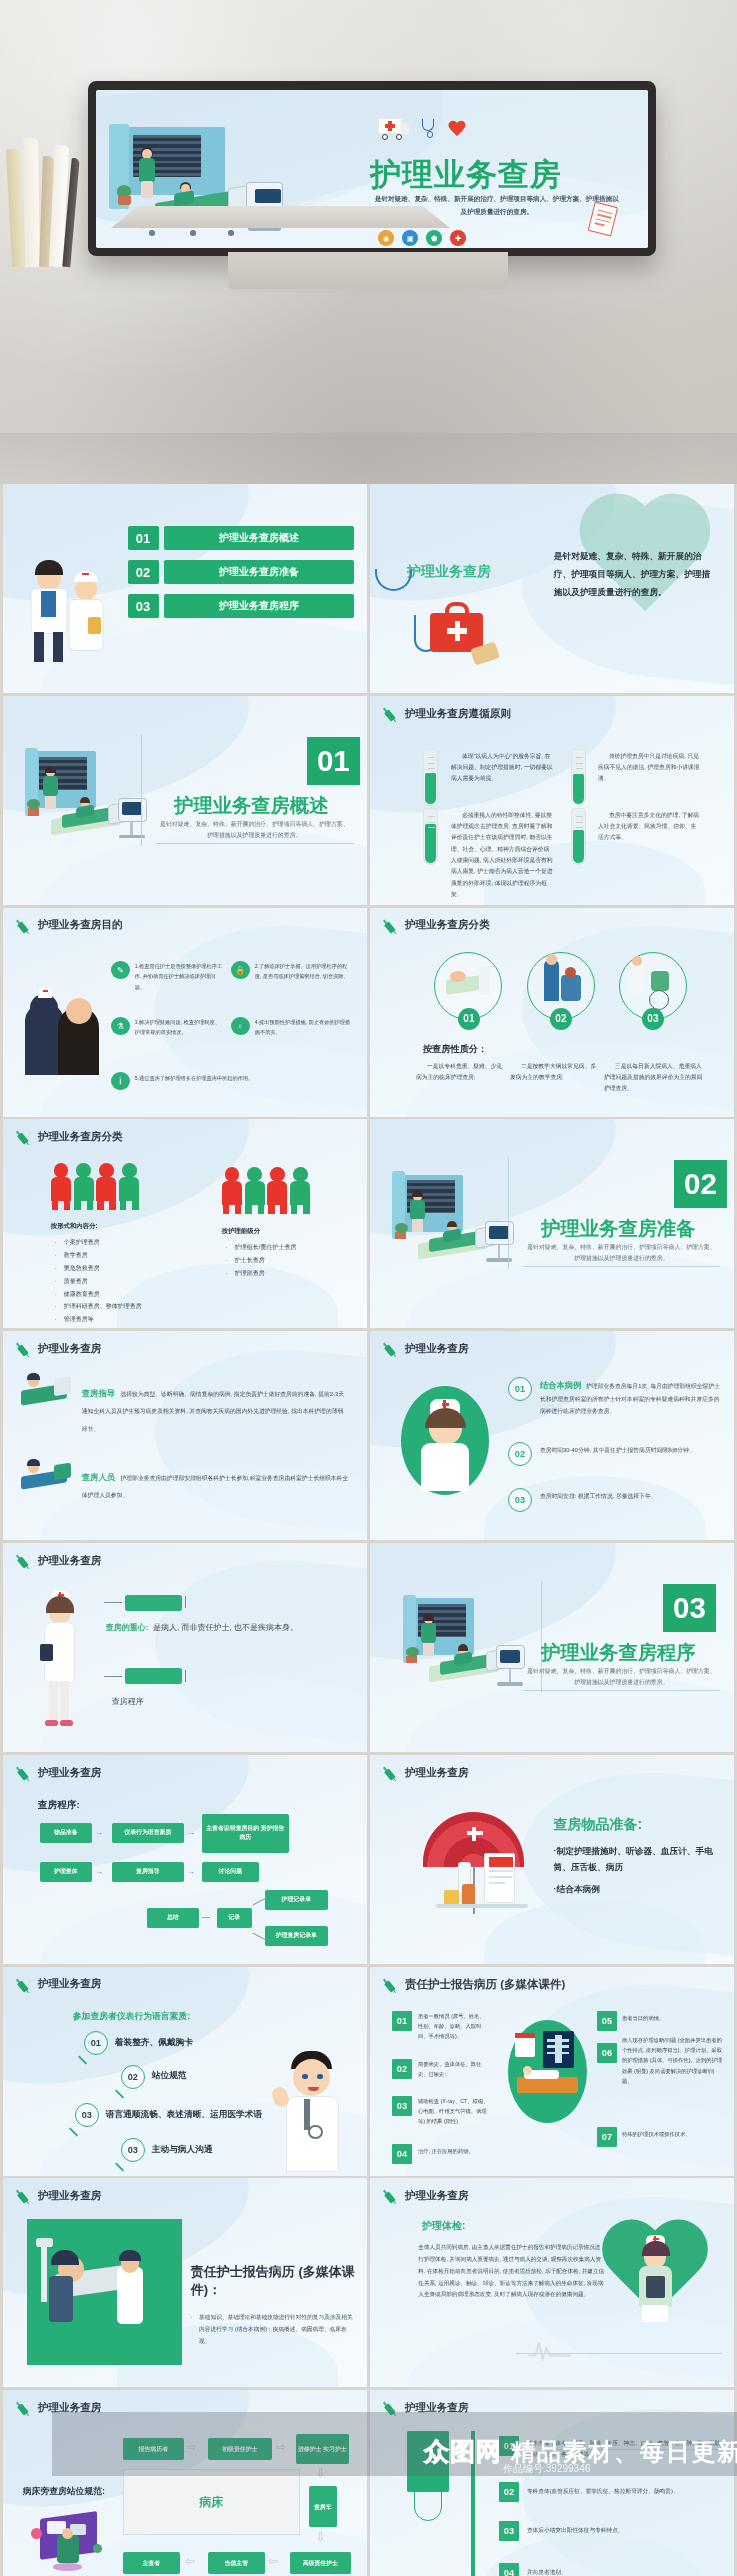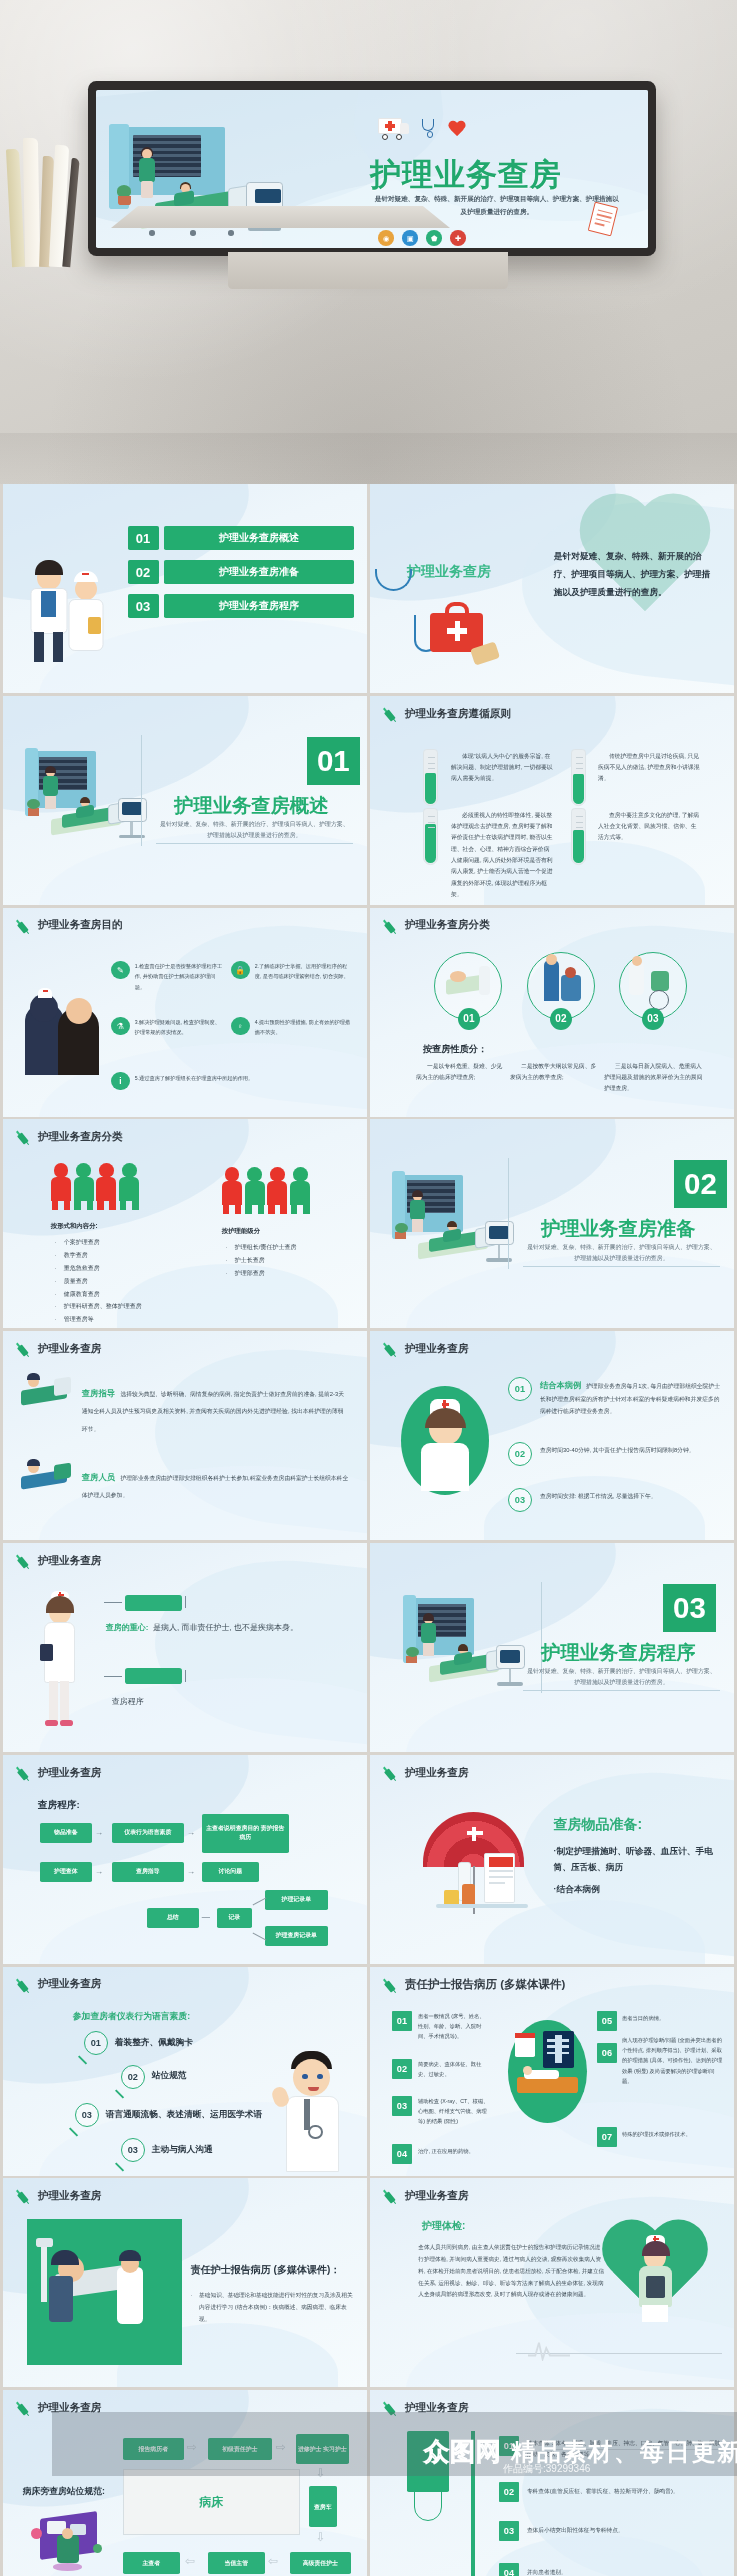--- a/index.html
+++ b/index.html
@@ -234,21 +234,21 @@
 
   
   .nbox{position:absolute;width:20px;height:20px;background:#2bb07a;color:#fff;font-size:9.2px;
     font-weight:bold;display:flex;align-items:center;justify-content:center;border-radius:0.9px;}
   .nbtxt{position:absolute;font-size:5.3px;line-height:1.95;color:#3c4a54;}
   .xray-oval{position:absolute;left:138px;top:53px;width:79px;height:103px;border-radius:50%;background:#27ad77;}
 
   
   .gpanel{position:absolute;left:24px;top:41px;width:155px;height:146px;background:#27ad77;}
   .gp-txt{position:absolute;left:188px;top:85px;width:166px;}
-  .gp-txt h4{font-size:10px;font-weight:bold;color:#2b3843;margin-bottom:13px;}
+  .gp-txt h4{font-size:13px;font-weight:bold;color:#2b3843;margin-bottom:13px;}
   .gp-txt p{font-size:5.7px;line-height:2.05;color:#3c4a54;padding-left:8.3px;position:relative;}
   .gp-txt p:before{content:"·";position:absolute;left:0;}
 
   
   .heart-green{position:absolute;right:20px;top:44px;width:118px;height:114px;}
   .heart-green:before,.heart-green:after{content:"";position:absolute;top:0;width:59px;height:92px;
     background:#2fae7a;border-radius:31px 31px 0 0;}
   .heart-green:before{left:59px;transform:rotate(-45deg);transform-origin:0 100%;}
   .heart-green:after{left:0;transform:rotate(45deg);transform-origin:100% 100%;}
   .ecg{position:absolute;left:146px;bottom:33px;width:206px;height:1.8px;background:#c6d2da;}

